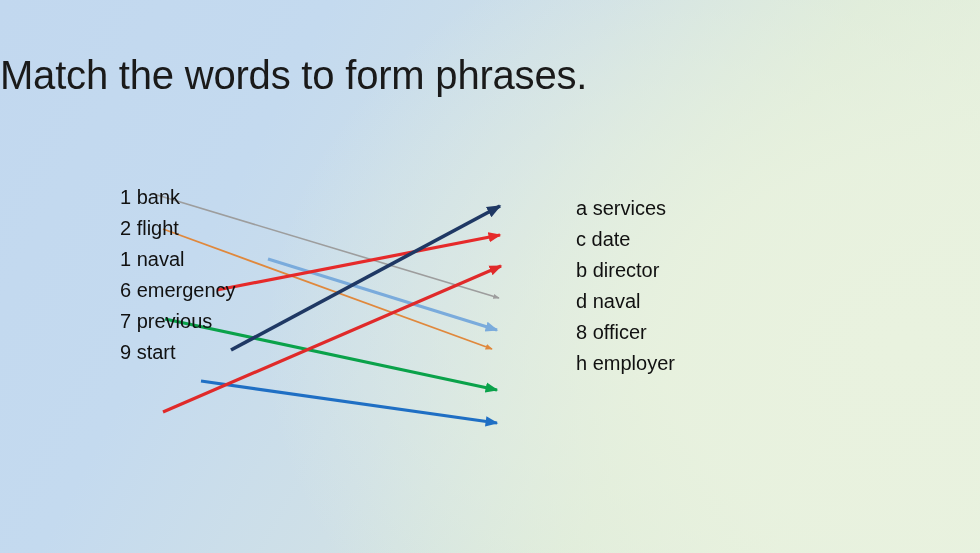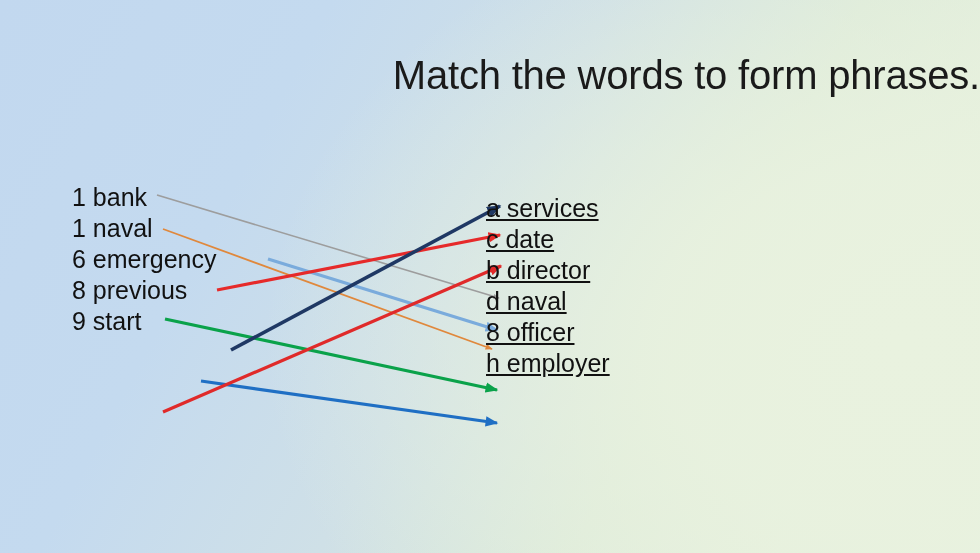--- a/index.html
+++ b/index.html
@@ -16,42 +16,42 @@
       radial-gradient(ellipse 1100px 800px at 92% 62%, #e9f2df 0%, rgba(233,242,223,0.85) 22%, rgba(226,238,219,0.0) 58%),
       linear-gradient(118deg, #c2d8ef 0%, #c4daef 26%, #cfe0e7 48%, #dcead9 68%, #e4efdc 84%, #e6f0de 100%);
     font-family: "Liberation Sans", sans-serif;
     -webkit-font-smoothing: antialiased;
   }
   #title {
     position: absolute;
     left: 0;
     top: 52px;
     width: 980px;
-    text-align: right;
+    text-align: left;
     font-size: 40px;
     font-weight: 400;
     color: #1a1a1a;
     letter-spacing: -0.2px;
     line-height: 1.15;
   }
   .col {
     position: absolute;
-    font-size: 25px;
+    font-size: 20px;
     color: #111111;
     line-height: 31px;
     white-space: nowrap;
+    margin-left: 48px;
   }
   #left-column {
     left: 72px;
     top: 182px;
   }
   #right-column {
-    left: 486px;
+    left: 528px;
     top: 193px;
-    text-decoration: underline;
   }
   .item {
     height: 31px;
     display: block;
   }
   #connectors {
     position: absolute;
     left: 0;
     top: 0;
     width: 980px;
@@ -98,23 +98,24 @@
       <line x1="268" y1="259" x2="497" y2="330" stroke="#7aabdc" stroke-width="3.2" stroke-linecap="butt" marker-end="url(#arrow2)"></line>
       <line x1="217" y1="290" x2="500" y2="235" stroke="#e62a2a" stroke-width="3.2" stroke-linecap="butt" marker-end="url(#arrow3)"></line>
       <line x1="165" y1="319" x2="497" y2="390" stroke="#0aa24a" stroke-width="3.2" stroke-linecap="butt" marker-end="url(#arrow4)"></line>
       <line x1="231" y1="350" x2="500" y2="206" stroke="#1f3864" stroke-width="3.6" stroke-linecap="butt" marker-end="url(#arrow5)"></line>
       <line x1="201" y1="381" x2="497" y2="423" stroke="#1f6fc4" stroke-width="3.2" stroke-linecap="butt" marker-end="url(#arrow6)"></line>
       <line x1="163" y1="412" x2="501" y2="266" stroke="#e02a2a" stroke-width="3.2" stroke-linecap="butt" marker-end="url(#arrow7)"></line>
     </svg>
 
   <div class="col" id="left-column">
     <span class="item">1 bank</span>
+    <span class="item">2 flight</span>
     <span class="item">1 naval</span>
     <span class="item">6 emergency</span>
-    <span class="item">8 previous</span>
+    <span class="item">7 previous</span>
     <span class="item">9 start</span>
   </div>
 
   <div class="col" id="right-column">
     <span class="item">a services</span>
     <span class="item">c date</span>
     <span class="item">b director</span>
     <span class="item">d naval</span>
     <span class="item">8 officer</span>
     <span class="item">h employer</span>

